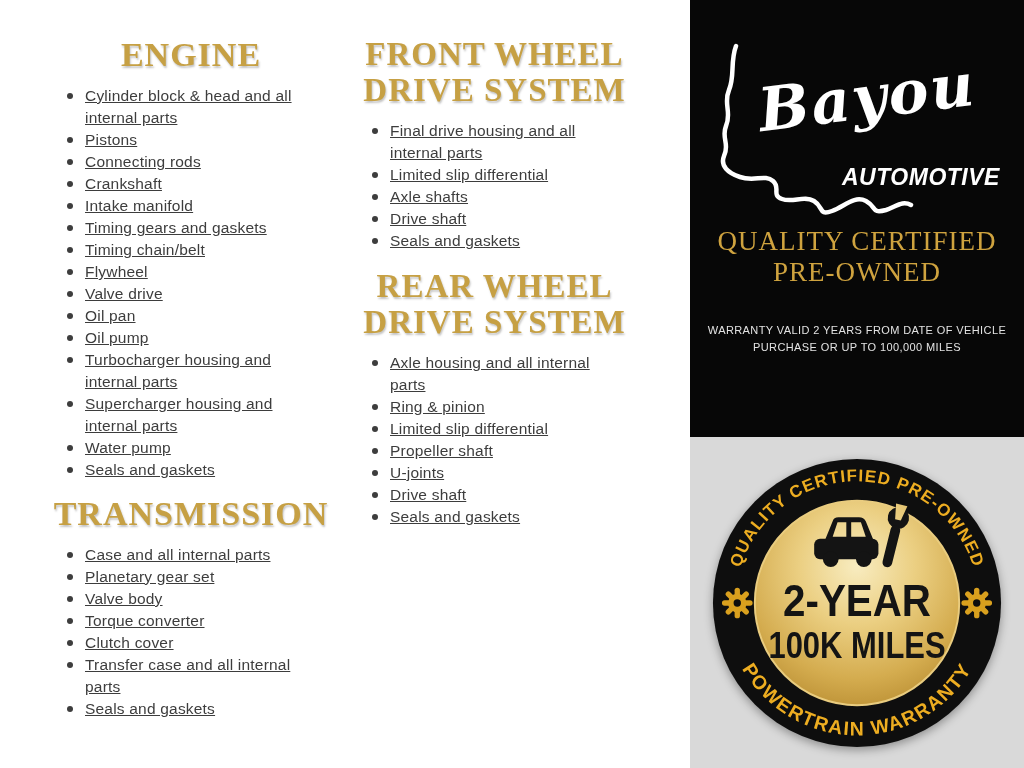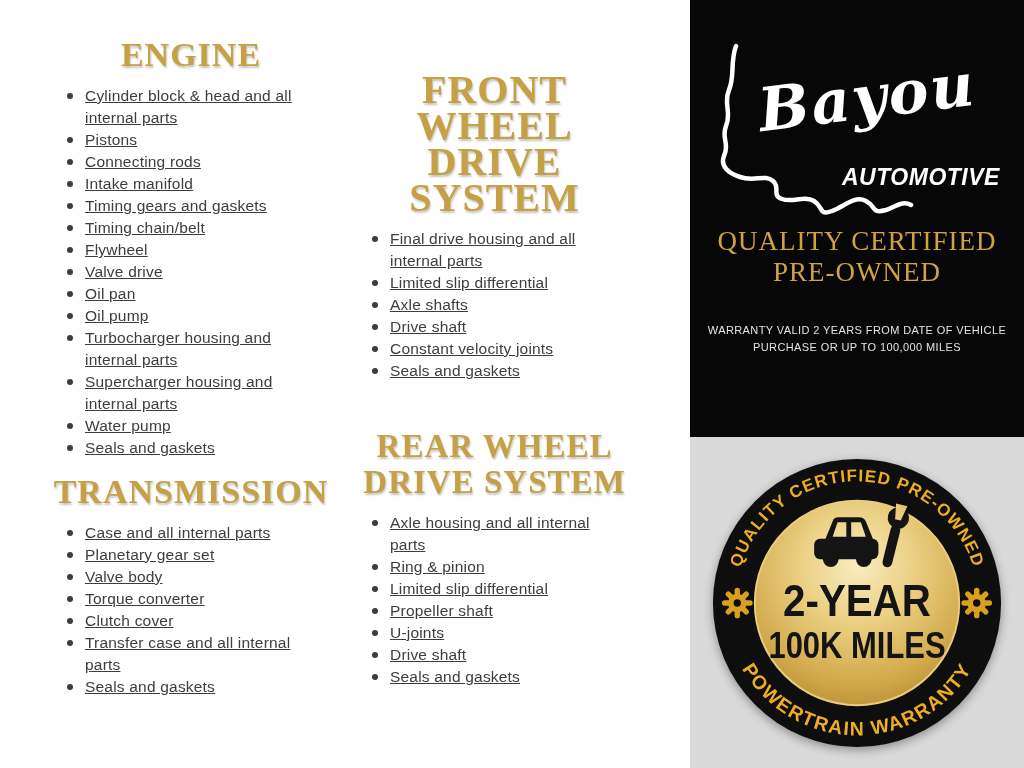--- a/index.html
+++ b/index.html
@@ -31,21 +31,21 @@
     letter-spacing:0.2px;
   }
   .col-1 ul.cover-list { width:246px; }
   .col-2 ul.cover-list { width:222px; margin-left:16px; }
   ul.cover-list li { position:relative; padding-left:22px;text-decoration:underline; }
   ul.cover-list li::before {
     content:""; position:absolute; left:4px; top:8px;
     width:6px; height:6px; border-radius:50%; background:#3d3d3d;
   }
   .mt-sec { margin-top:14px; }
-  .col-2 .mt-sec { margin-top:46px; }
+  .col-2 .mt-sec { margin-top:16px; }
   
   .panel-black {
     position:absolute; left:690px; top:0; width:334px; height:437px;
     background:#070707; color:#ffffff;
   }
   .panel-gray {
     position:absolute; left:690px; top:437px; width:334px; height:331px;
     background:#d9d9d9;
   }
   .logo-wrap { position:absolute; left:0; top:0; width:334px; height:210px; }
@@ -86,20 +86,21 @@
 <body>
 
 <div class="page">
 
   <div class="col col-1">
     <h2 class="sec-title">ENGINE</h2>
     <ul class="cover-list">
       <li>Cylinder block &amp; head and all internal parts</li>
       <li>Pistons</li>
       <li>Connecting rods</li>
+      <li>Crankshaft</li>
       <li>Intake manifold</li>
       <li>Timing gears and gaskets</li>
       <li>Timing chain/belt</li>
       <li>Flywheel</li>
       <li>Valve drive</li>
       <li>Oil pan</li>
       <li>Oil pump</li>
       <li>Turbocharger housing and internal parts</li>
       <li>Supercharger housing and internal parts</li>
       <li>Water pump</li>
@@ -112,30 +113,29 @@
       <li>Planetary gear set</li>
       <li>Valve body</li>
       <li>Torque converter</li>
       <li>Clutch cover</li>
       <li>Transfer case and all internal parts</li>
       <li>Seals and gaskets</li>
     </ul>
   </div>
 
   <div class="col col-2">
-    <h2 class="sec-title" style="font-size:40px;line-height:36px;margin-top:36px;">
+    <h2 class="sec-title" style="font-size:33px;line-height:36px;">
       <span class="tline">FRONT WHEEL</span>
       <span class="tline">DRIVE SYSTEM</span>
     </h2>
     <ul class="cover-list">
       <li>Final drive housing and all internal parts</li>
       <li>Limited slip differential</li>
       <li>Axle shafts</li>
       <li>Drive shaft</li>
-      <li>Constant velocity joints</li>
       <li>Seals and gaskets</li>
     </ul>
 
     <h2 class="sec-title mt-sec" style="font-size:33px;line-height:36px;">
       <span class="tline">REAR WHEEL</span>
       <span class="tline">DRIVE SYSTEM</span>
     </h2>
     <ul class="cover-list">
       <li>Axle housing and all internal parts</li>
       <li>Ring &amp; pinion</li>

